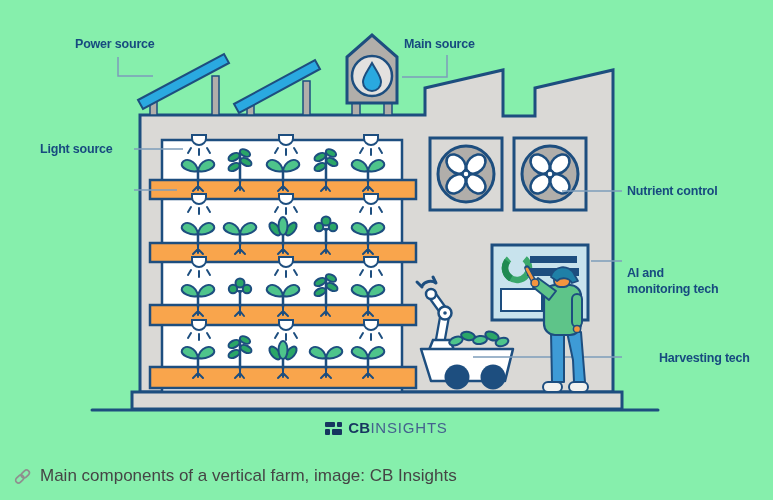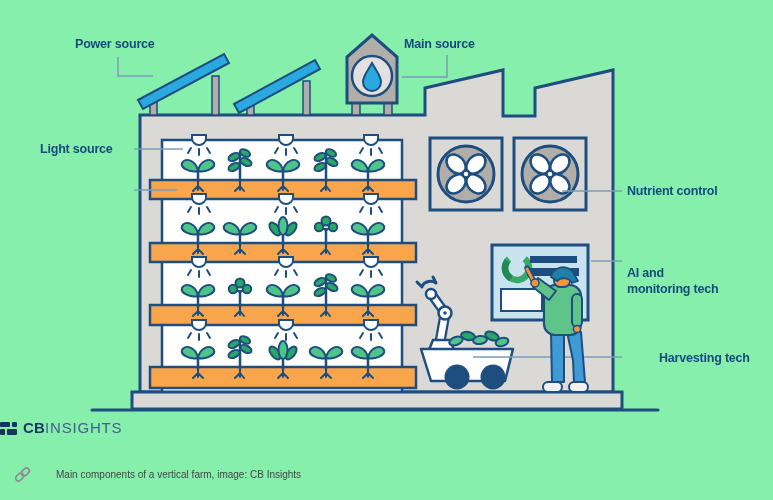--- a/index.html
+++ b/index.html
@@ -43,31 +43,31 @@
          letter-spacing:-0.2px;color:var(--label-navy);white-space:nowrap;}
   .label.wrap{white-space:normal;margin-top:12px;}
   #lbl-power{left:75px;top:36px;}
   #lbl-water{left:404px;top:36px;}
   #lbl-light{left:40px;top:141px;width:91px;}
   #lbl-nutrient{left:25px;top:182px;width:106px;text-align:right;}
   #lbl-climate{left:627px;top:183px;}
   #lbl-ai{left:627px;top:253px;width:102px;}
   #lbl-harvest{left:627px;top:350px;margin-left:32px;}
   
-  .logo{position:absolute;top:419px;left:0;right:0;display:flex;justify-content:flex-start;
+  .logo{position:absolute;top:419px;left:0;right:0;display:flex;justify-content:center;
         align-items:center;gap:6px;}
   .logo-mark{display:inline-flex;flex-direction:column;gap:2px;}
   .logo-mark .r{display:flex;gap:2px;}
   .logo-mark i{display:block;height:5.5px;background:var(--logo-dark);border-radius:1px;}
   .logo-mark .w{width:10px;} .logo-mark .s{width:5px;}
   .logo-cb{font-size:15px;font-weight:bold;color:var(--logo-dark);letter-spacing:0.2px;}
   .logo-insights{font-size:15px;font-weight:400;color:var(--logo-mid);letter-spacing:0.8px;}
   
-  .caption{position:absolute;left:14px;top:466px;display:flex;align-items:center;gap:25px;
-           color:var(--caption-gray);font-size:10px;}
+  .caption{position:absolute;left:14px;top:466px;display:flex;align-items:center;gap:9px;
+           color:var(--caption-gray);font-size:17px;}
   .caption svg{flex:none;}
 </style>
 </head>
 <body>
 
 <div class="stage">
 
   <svg class="illustration" width="773" height="455" viewBox="0 0 773 455">
     <defs>
       <g id="p1">

